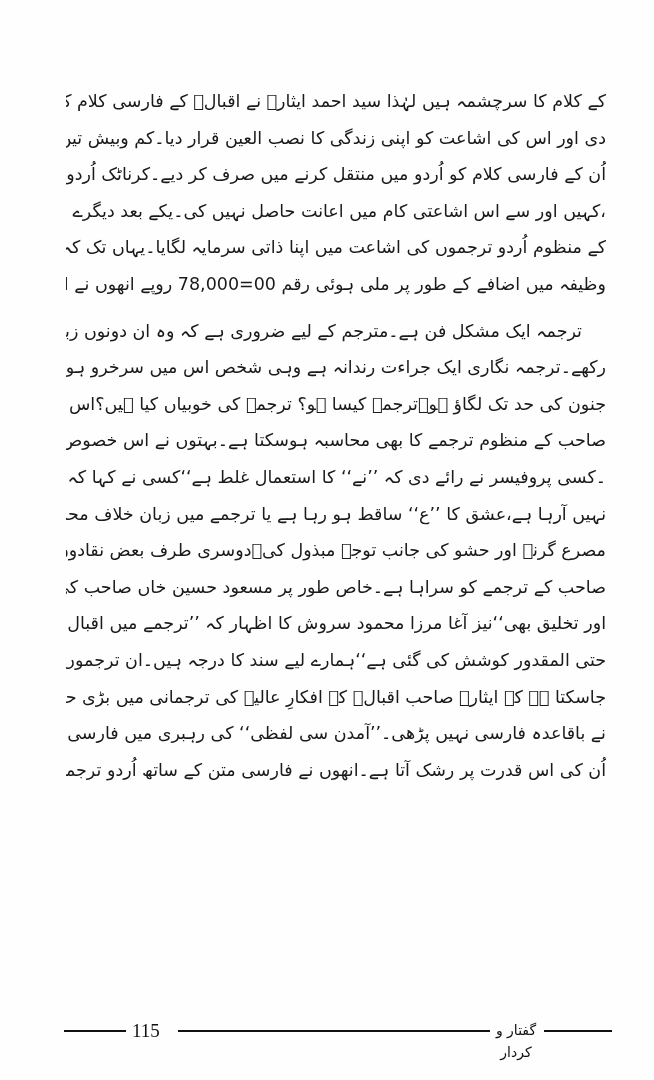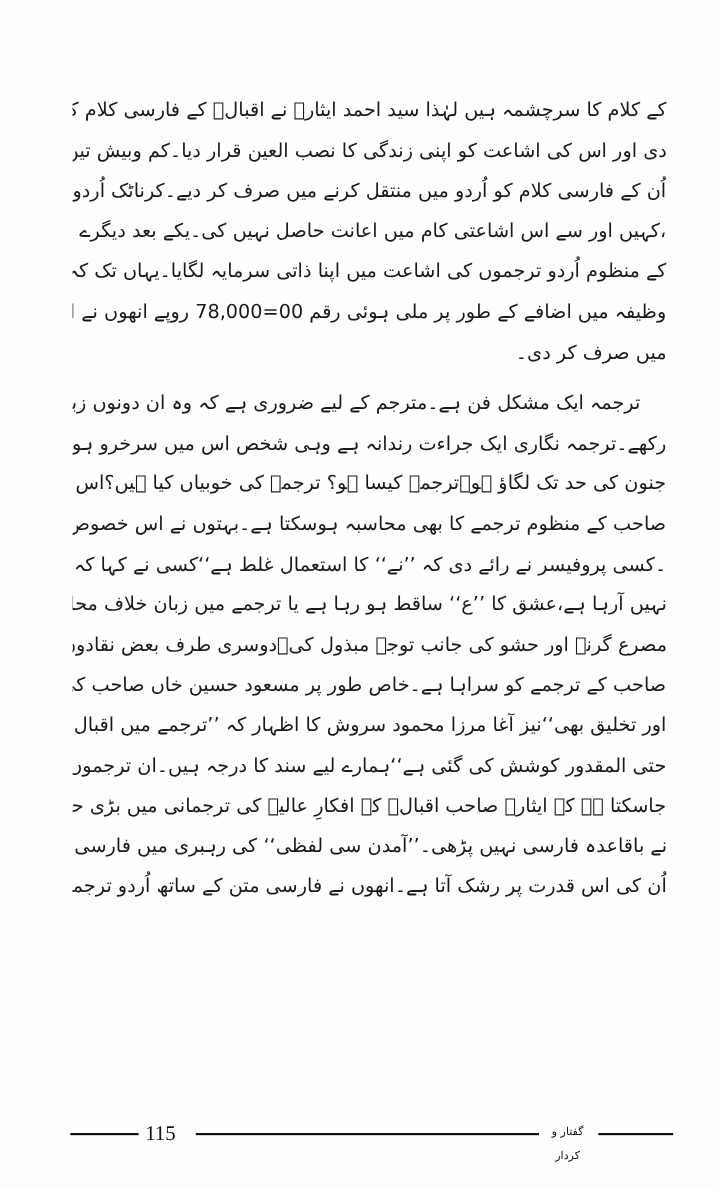--- a/index.html
+++ b/index.html
@@ -73,40 +73,39 @@
       color: #111;
     }
     .book-title {
       position: absolute;
       left: 426px;
       top: 2px;
       width: 52px;
       text-align: center;
       direction: rtl;
       font-family: "DejaVu Sans", sans-serif;
-      font-size: 10px;
+      font-size: 14px;
       line-height: 22px;
       color: #111;
     }
   </style>
 </head>
 <body>
 
 <div class="page">
 
   <div class="text-block">
 
     <div>
       <div class="line">کے کلام کا سرچشمہ ہیں لہٰذا سید احمد ایثارؔ نے اقبالؔ کے فارسی کلام کے ترجمے پر ساری توانائی صرف کر</div>
       <div class="line">دی  اور اس کی اشاعت کو اپنی زندگی کا نصب العین قرار دیا۔کم وبیش تین دہے اقبالؔ کے کلام کو سمجھنے اور</div>
       <div class="line">اُن کے فارسی کلام کو اُردو میں منتقل کرنے میں صرف کر دیے۔کرناٹک اُردو اکادمی کی جزوی مدد کے سوا</div>
       <div class="line">،کہیں اور سے اس اشاعتی کام  میں اعانت حاصل نہیں کی۔یکے بعد دیگرے اقبالؔ کے فارسی کلام</div>
       <div class="line">کے منظوم اُردو ترجموں کی اشاعت میں اپنا ذاتی سرمایہ لگایا۔یہاں تک کہ پانچویں کمیشن کے تحت</div>
       <div class="line">وظیفہ میں اضافے کے طور پر ملی ہوئی رقم 00=78,000 روپے انھوں نے ان کتابوں کی اشاعت</div>
-      <div class="line last">میں صرف کر دی۔</div>
     </div>
 
     <div class="para-gap"></div>
 
     <div>
       <div class="line indent">ترجمہ ایک مشکل فن ہے۔مترجم کے لیے ضروری ہے کہ وہ ان دونوں زبانوں پر دسترس</div>
       <div class="line">رکھے۔ترجمہ نگاری ایک جراءت رندانہ ہے وہی شخص اس میں سرخرو ہوسکتا ہے جسے اپنے مقصد سے</div>
       <div class="line">جنون کی حد تک لگاؤ ہو۔ترجمہ کیسا ہو؟ ترجمہ کی خوبیاں کیا ہیں؟اس پر بحث ہوسکتی ہے۔ایثارؔ</div>
       <div class="line">صاحب کے منظوم ترجمے کا بھی محاسبہ ہوسکتا ہے۔بہتوں نے اس خصوص میں اپنی رائے سے نوازا ہے</div>
       <div class="line">۔کسی پروفیسر نے رائے دی کہ ’’نے‘‘ کا استعمال غلط ہے‘‘کسی نے کہا کہ ’’عاقل‘‘ کا ’’ع‘‘ تقطیع میں</div>

